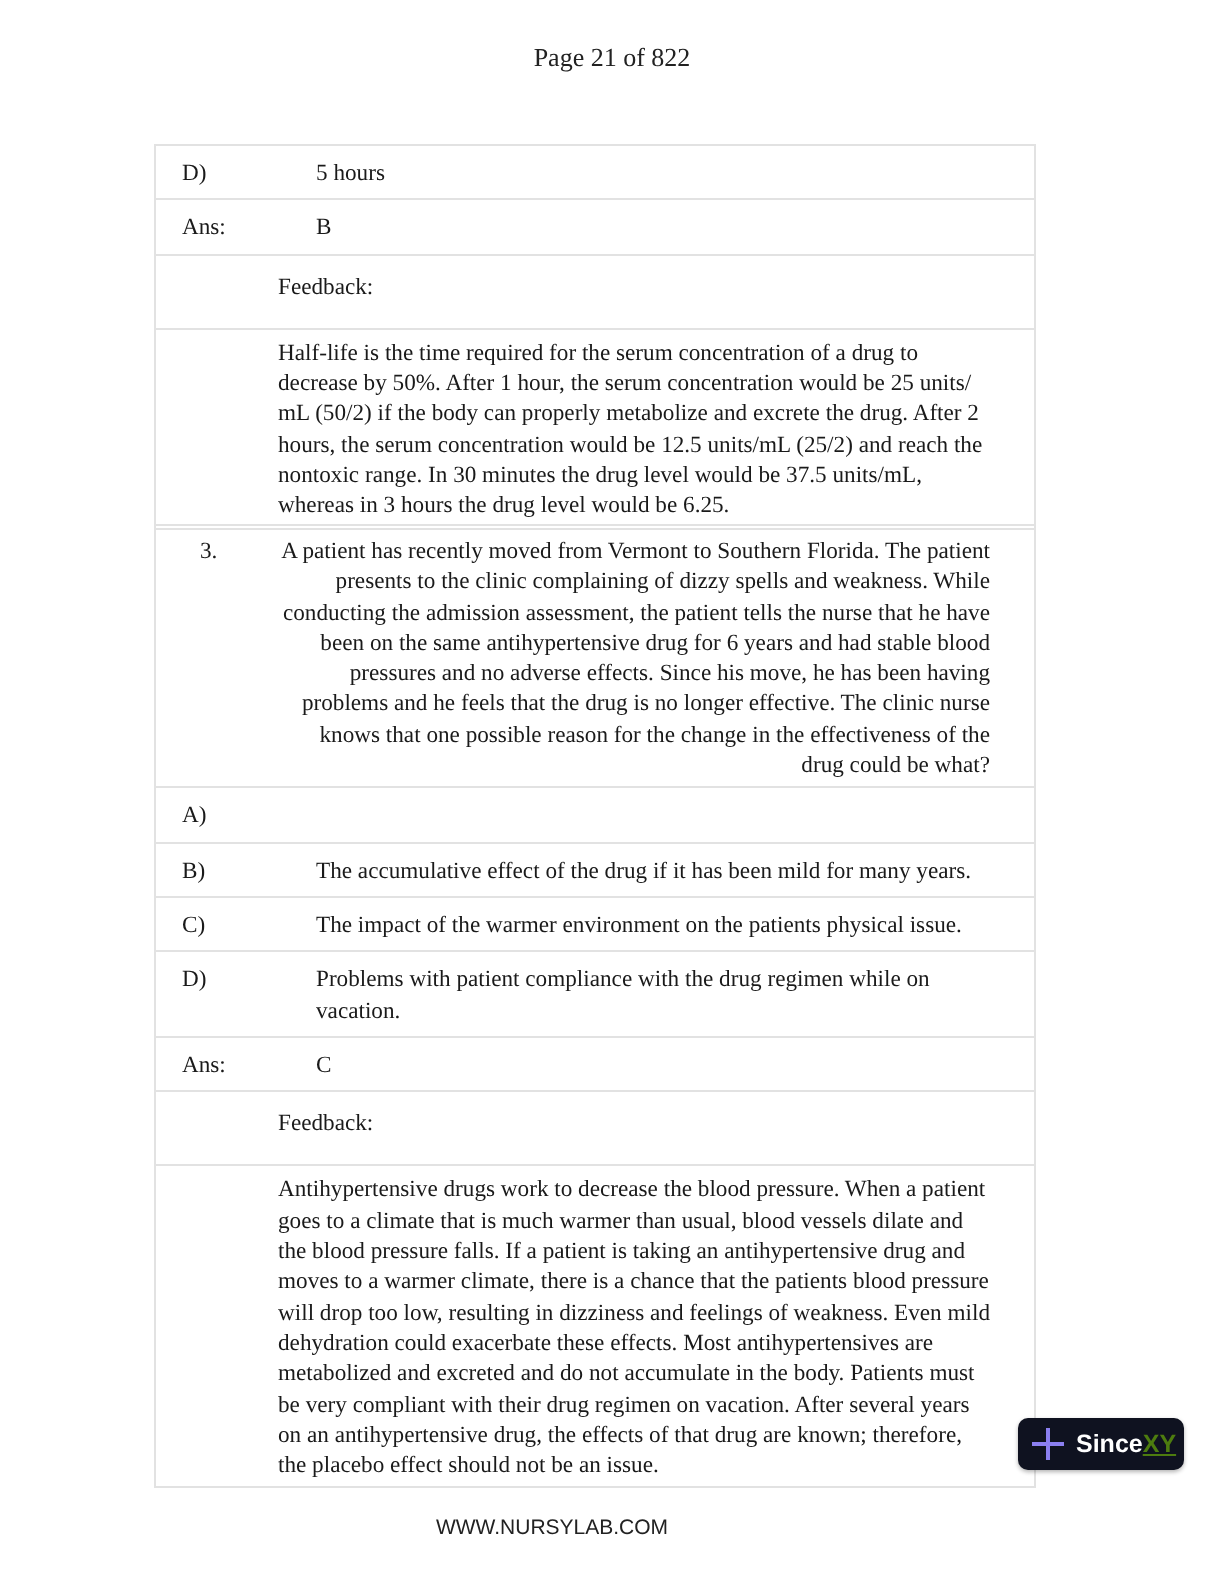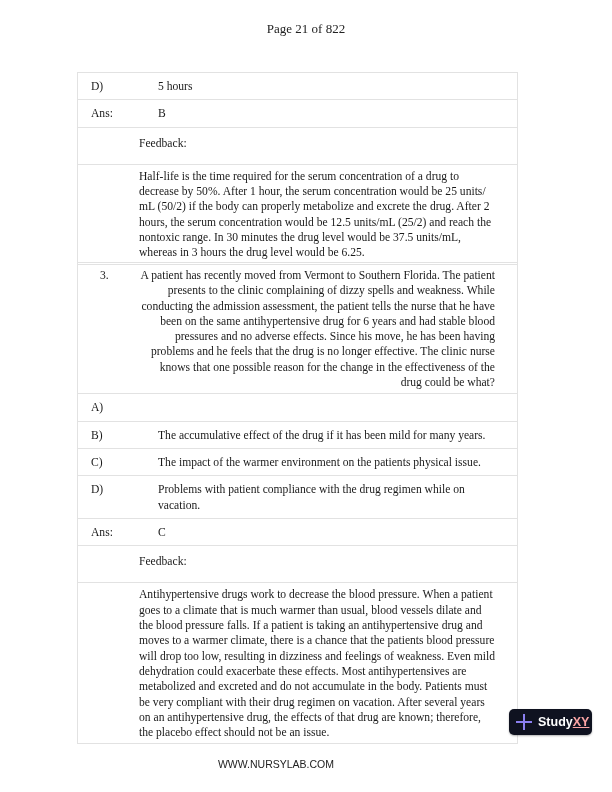--- a/index.html
+++ b/index.html
@@ -22,21 +22,21 @@
   .row.q .val { padding-right:22px;text-align:right; }
   #t1 { top:72px; }
   #t2 { top:262px; }
   #t2 .row.opt .lab { width:80px; }
   #t2 .row.optq .val { padding-left:0; }
   .badge { position:absolute; left:509px; top:709px; width:83px; height:26px; background:#0f1220; border-radius:5px; display:flex; align-items:center; box-shadow:0 1px 2px rgba(0,0,0,0.3); }
   .badge .plus { width:20px; height:20px; margin-left:5px; position:relative; }
   .badge .plus::before { content:""; position:absolute; left:9px; top:2px; width:1.5px; height:16px; background:#8b7ff0; }
   .badge .plus::after { content:""; position:absolute; left:2px; top:9px; width:16px; height:1.5px; background:#8b7ff0; }
   .badge .brand { font-family:"Liberation Sans", sans-serif; font-weight:bold; font-size:12.5px; color:#ffffff; margin-left:4px; }
-  .badge .brand .xy { color:#fca5a5;text-decoration:underline; }
+  .badge .brand .xy { color:#4d7c0f;text-decoration:underline; }
 </style>
 </head>
 <body>
 
 <div class="page-header">Page 21 of 822</div>
 
 <div class="qtable" id="t1">
   <div class="row opt">
     <div class="lab">D)</div>
     <div class="val">5 hours</div>
@@ -80,16 +80,16 @@
   <div class="row fbl">
     <div class="val" style="padding-left:61px">Feedback:</div>
   </div>
   <div class="row fbt">
     <div class="val" style="padding-left:61px">Antihypertensive drugs work to decrease the blood pressure. When a patient goes to a climate that is much warmer than usual, blood vessels dilate and the blood pressure falls. If a patient is taking an antihypertensive drug and moves to a warmer climate, there is a chance that the patients blood pressure will drop too low, resulting in dizziness and feelings of weakness. Even mild dehydration could exacerbate these effects. Most antihypertensives are metabolized and excreted and do not accumulate in the body. Patients must be very compliant with their drug regimen on vacation. After several years on an antihypertensive drug, the effects of that drug are known; therefore, the placebo effect should not be an issue.</div>
   </div>
 </div>
 
 <div class="badge">
   <span class="plus"></span>
-  <span class="brand"><span>Study</span><span class="xy">XY</span></span>
+  <span class="brand"><span>Since</span><span class="xy">XY</span></span>
 </div>
 
 <div class="page-footer">WWW.NURSYLAB.COM</div>
 
 </body></html>

